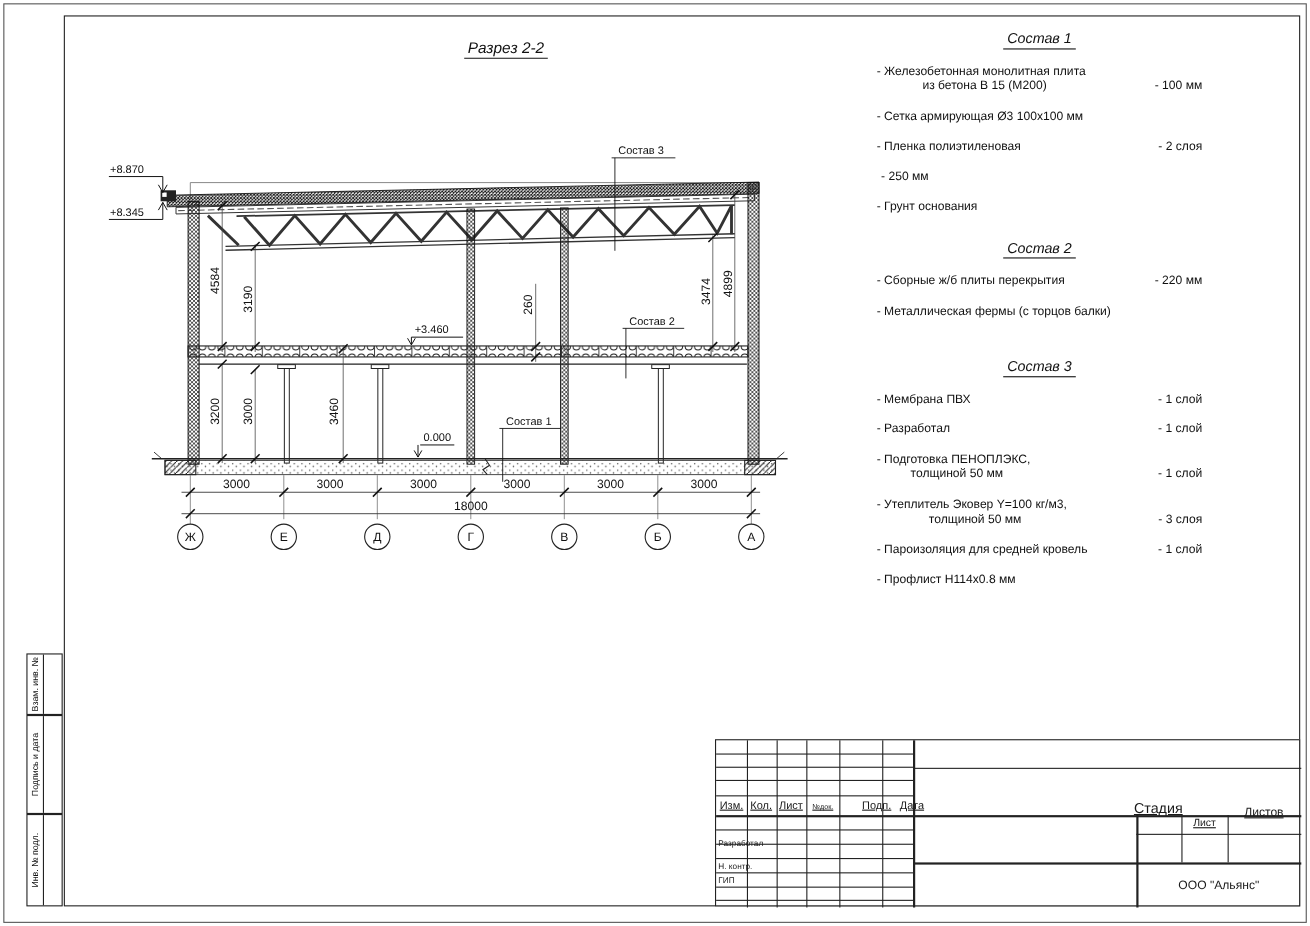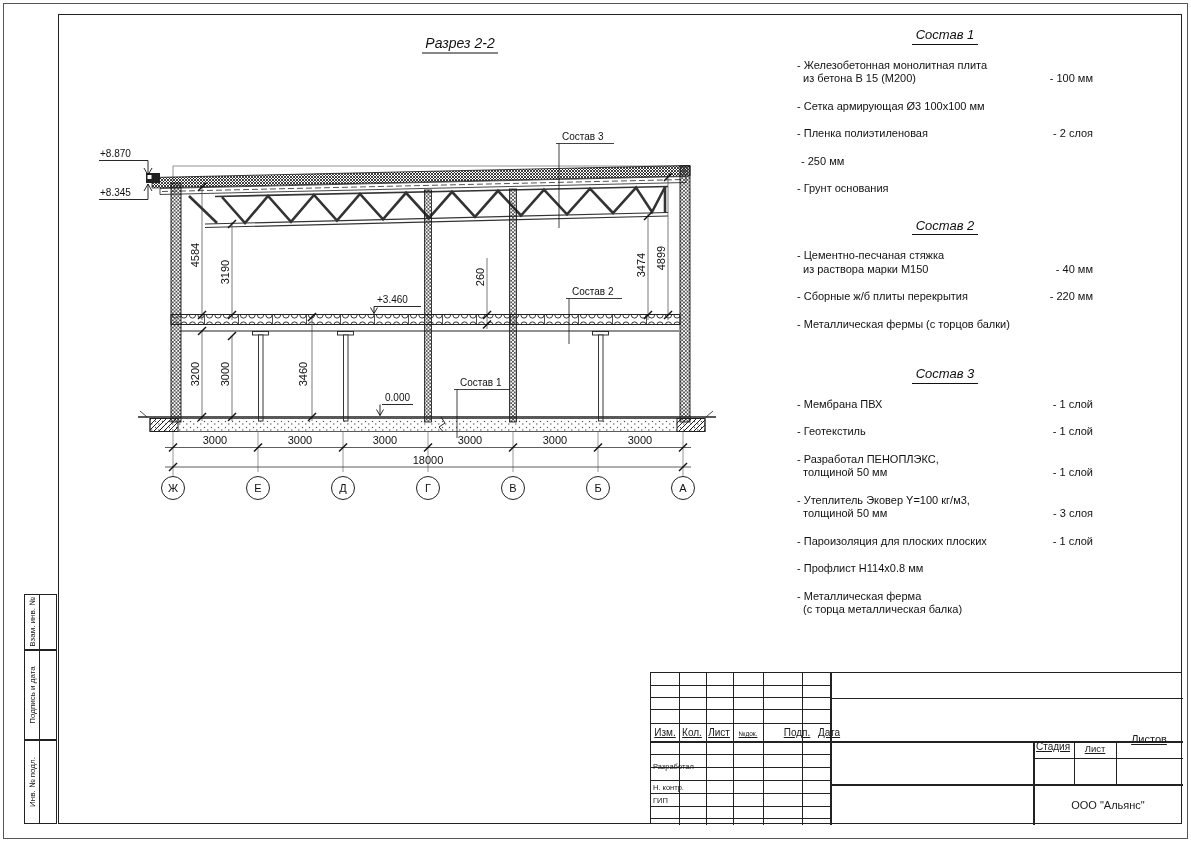--- a/index.html
+++ b/index.html
@@ -15,21 +15,21 @@
   .stamp .lbl{position:absolute;left:0;top:0;width:15px;height:100%;border-right:1.2px solid #222;box-sizing:border-box;}
   .stamp .lbl span{position:absolute;left:50%;top:50%;transform:translate(-50%,-50%) rotate(-90deg);white-space:nowrap;font-size:8px;color:#111;}
 
   
   .comp-panel{position:absolute;left:797px;top:28px;width:296px;font-size:11px;line-height:13.5px;color:#111;}
   .comp-head{text-align:center;font-style:italic;font-size:13px;margin:0 auto 14px auto;}
   .comp-head span{display:inline-block;border-bottom:1px solid #111;padding:0 4px 2px 4px;}
   .comp-item{display:flex;justify-content:space-between;align-items:flex-end;margin-bottom:14px;}
   .comp-text{max-width:225px;}
   .comp-text div:empty{display:none;}
-  .comp-text .l2{padding-left:6px;}
+  .comp-text .l2{padding-left:6px;text-align:center;}
   .comp-val{white-space:nowrap;padding-left:4px;}
   .comp-val:empty{display:none;}
   .gap2{height:9px;} .gap3{height:22px;}
 
   
   .tb{position:absolute;left:650px;top:672px;width:532px;height:152px;border:1.5px solid #222;box-sizing:border-box;background:#fff;}
   .tb .vl,.tb .hl{position:absolute;background:#222;}
   .tb .vl{width:1px;}
   .tb .hl{height:1px;}
   .tb .cap{position:absolute;font-size:10px;white-space:nowrap;transform:translateX(-50%);text-decoration:underline;}
@@ -273,80 +273,67 @@
   <div class="comp-item">
     <div class="comp-text">
         <div>- Грунт основания</div>
       </div>
   </div>
 
   <div class="gap2"></div>
   <div class="comp-head"><span>Состав 2</span></div>
   <div class="comp-item">
     <div class="comp-text">
-        <div>- Цементно-песчаная стяжка</div>
-        <div class="l2">из раствора марки М150</div>
-      </div>
-    <div class="comp-val">- 40 мм</div>
-  </div>
-  <div class="comp-item">
-    <div class="comp-text">
         <div>- Сборные ж/б плиты перекрытия</div>
       </div>
     <div class="comp-val">- 220 мм</div>
   </div>
   <div class="comp-item">
     <div class="comp-text" style="max-width:280px;">
         <div>- Металлическая фермы (с торцов балки)</div>
       </div>
   </div>
 
   <div class="gap3"></div>
   <div class="comp-head"><span>Состав 3</span></div>
   <div class="comp-item">
     <div class="comp-text">
         <div>- Мембрана ПВХ</div>
       </div>
     <div class="comp-val">- 1 слой</div>
   </div>
   <div class="comp-item">
     <div class="comp-text">
-        <div>- Геотекстиль</div>
+        <div>- Разработал</div>
       </div>
     <div class="comp-val">- 1 слой</div>
   </div>
   <div class="comp-item">
     <div class="comp-text">
-        <div>- Разработал ПЕНОПЛЭКС,</div>
+        <div>- Подготовка ПЕНОПЛЭКС,</div>
         <div class="l2">толщиной 50 мм</div>
       </div>
     <div class="comp-val">- 1 слой</div>
   </div>
   <div class="comp-item">
     <div class="comp-text">
         <div>- Утеплитель Эковер Y=100 кг/м3,</div>
         <div class="l2">толщиной 50 мм</div>
       </div>
     <div class="comp-val">- 3 слоя</div>
   </div>
   <div class="comp-item">
     <div class="comp-text">
-        <div>- Пароизоляция для плоских плоских</div>
+        <div>- Пароизоляция для средней кровель</div>
       </div>
     <div class="comp-val">- 1 слой</div>
   </div>
   <div class="comp-item">
     <div class="comp-text">
         <div>- Профлист Н114х0.8 мм</div>
-      </div>
-  </div>
-  <div class="comp-item">
-    <div class="comp-text">
-        <div>- Металлическая ферма</div>
-        <div class="l2">(с торца металлическая балка)</div>
       </div>
   </div>
 </div>
 
 <div class="stamp" style="top:594px;height:56px;">
   <div class="lbl">
       <span>Взам. инв. №</span>
     </div>
 </div>
 <div class="stamp" style="top:650px;height:90px;">
@@ -392,17 +379,17 @@
   <div class="cap" style="left:41px;top:54px;">Кол.</div>
   <div class="cap" style="left:68px;top:54px;">Лист</div>
   <div class="cap small" style="left:97px;top:57px;">№док.</div>
   <div class="cap" style="left:146px;top:54px;">Подп.</div>
   <div class="cap" style="left:178px;top:54px;">Дата</div>
 
   <div class="rowlbl" style="left:2px;top:89px;">Разработал</div>
   <div class="rowlbl" style="left:2px;top:110px;">Н. контр.</div>
   <div class="rowlbl" style="left:2px;top:123px;">ГИП</div>
 
-  <div class="cap" style="left:402px;top:68px;font-size:10px;">Стадия</div>
+  <div class="cap" style="left:402px;top:54px;font-size:13px;">Стадия</div>
   <div class="cap" style="left:444px;top:70px;font-size:9.5px;">Лист</div>
   <div class="cap" style="left:498px;top:60px;font-size:11px;">Листов</div>
   <div class="company">ООО "Альянс"</div>
 </div>
 
 </body></html>

